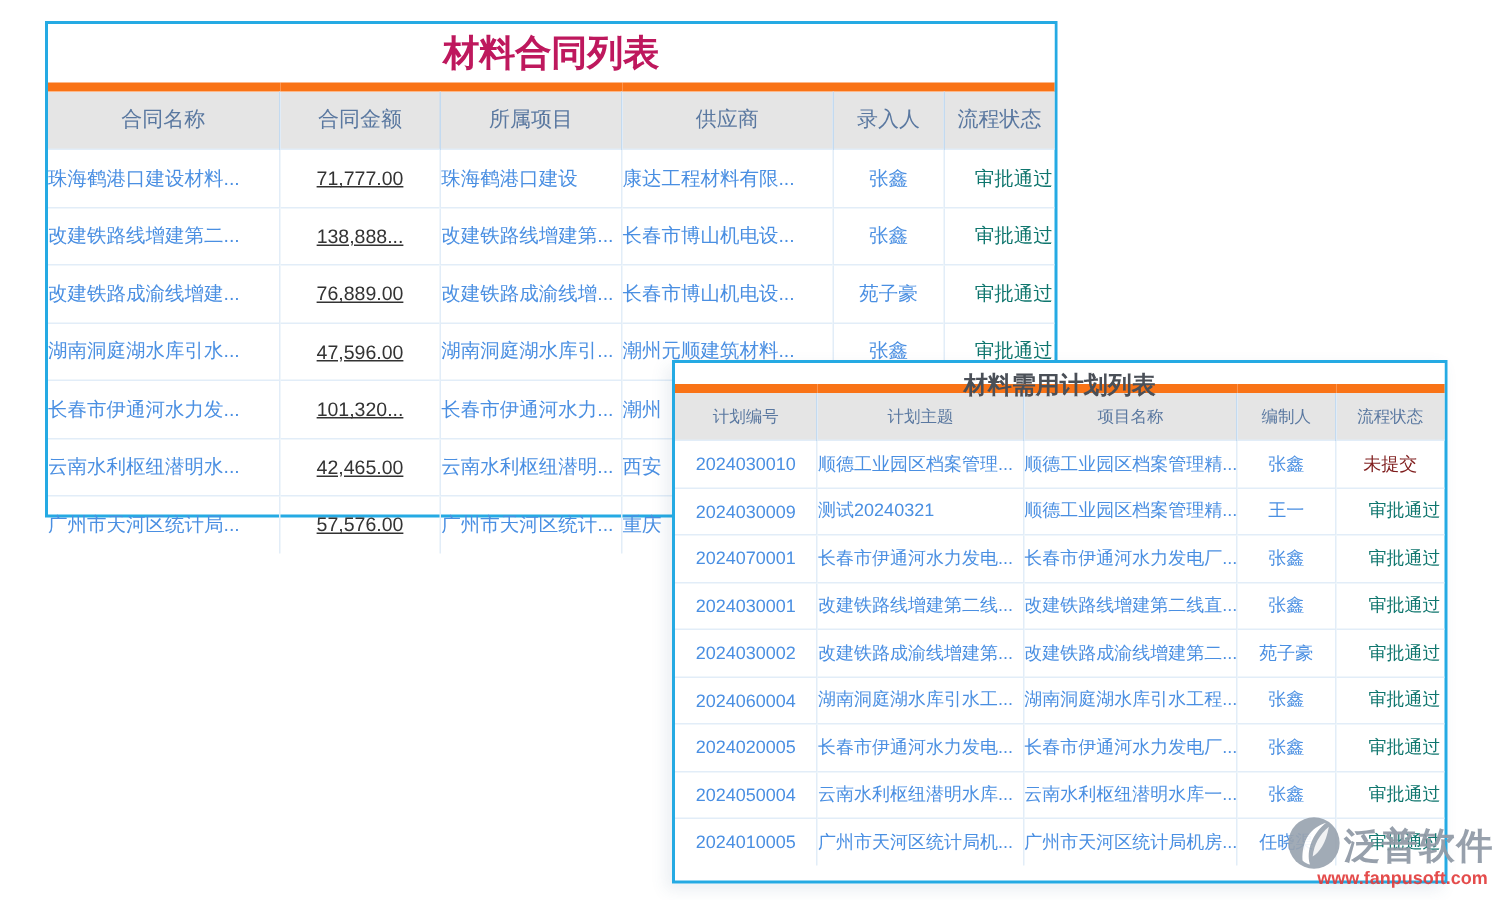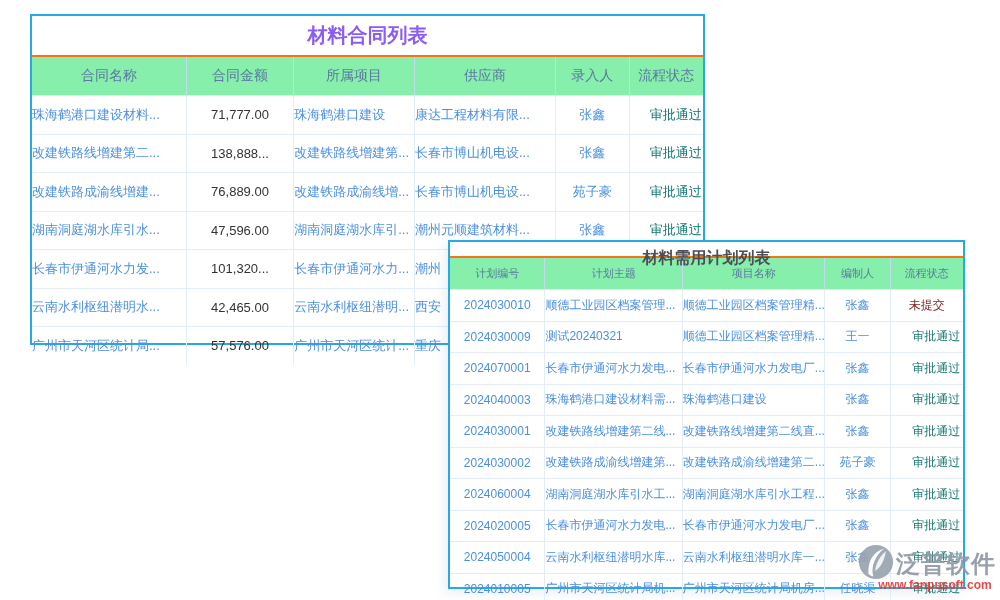--- a/index.html
+++ b/index.html
@@ -2,36 +2,36 @@
 <html><head>
 <meta charset="utf-8">
 <style>
   html,body{margin:0;padding:0;background:#ffffff;width:1000px;height:600px;
     font-family:"Liberation Sans","DejaVu Sans",sans-serif;overflow:hidden;position:relative;}
   .card{position:absolute;background:#fff;border:2px solid #25aae3;box-sizing:border-box;}
   #contract-card{left:30px;top:14px;width:675px;height:331px;z-index:1;}
   #plan-card{left:448px;top:240px;width:517px;height:349px;z-index:2;
     box-shadow:-4px 4px 10px rgba(60,100,140,.10);}
   .card-title{text-align:center;font-weight:bold;background:#fff;}
-  #contract-card .card-title{height:39px;line-height:39px;font-size:20px;color:#8b5cf6;}
+  #contract-card .card-title{height:39px;line-height:39px;font-size:24px;color:#be185d;}
   #plan-card .card-title{height:14px;line-height:31px;font-size:16px;color:#4a4f57;}
   table{width:100%;border-collapse:collapse;table-layout:fixed;}
-  th{background:#86efac;color:#5a78a0;font-weight:normal;border-top:2px solid #f97316;
+  th{background:#e5e5e5;color:#5a78a0;font-weight:normal;border-top:6px solid #f97316;
      border-left:1px solid #c3daf0;overflow:hidden;white-space:nowrap;}
   th:first-child{border-left:none;}
   td{border-top:1px solid #e2edf8;border-left:1px solid #e2edf8;text-align:center;
      overflow:hidden;white-space:nowrap;color:#333;}
   td:first-child{border-left:none;}
   #contract-card th{height:36px;font-size:14px;}
   #contract-card td{height:35.5px;font-size:13px;}
   #plan-card th{height:29px;font-size:11px;}
   #plan-card td{height:28.5px;font-size:12px;}
   .left{text-align:left;padding-left:0;}
   .link{color:#4a8fe2;}
-  .amount{color:#333;}
+  .amount{color:#333;text-decoration:underline;}
   .status-ok{color:#0f766e;padding-left:20px;}
   .status-draft{color:#7f1d1d;}
   #watermark{position:absolute;left:858px;top:545px;z-index:3;width:140px;opacity:.92;}
   .wm-row{display:flex;align-items:center;height:38px;}
   .wm-brand{font-size:24px;font-weight:bold;color:#8f99a5;letter-spacing:1px;margin-left:2px;
     white-space:nowrap;}
   .wm-url{color:#e23d3d;font-weight:bold;font-size:12px;text-align:center;margin-top:-5px;
     padding-left:14px;white-space:nowrap;}
 </style>
 </head>
@@ -150,27 +150,20 @@
           <td class="link">2024030009</td>
           <td class="link left">测试20240321</td>
           <td class="link left">顺德工业园区档案管理精...</td>
           <td class="link">王一</td>
           <td class="status-ok">审批通过</td>
         </tr>
         <tr>
           <td class="link">2024070001</td>
           <td class="link left">长春市伊通河水力发电...</td>
           <td class="link left">长春市伊通河水力发电厂...</td>
-          <td class="link">张鑫</td>
-          <td class="status-ok">审批通过</td>
-        </tr>
-        <tr>
-          <td class="link">2024040003</td>
-          <td class="link left">珠海鹤港口建设材料需...</td>
-          <td class="link left">珠海鹤港口建设</td>
           <td class="link">张鑫</td>
           <td class="status-ok">审批通过</td>
         </tr>
         <tr>
           <td class="link">2024030001</td>
           <td class="link left">改建铁路线增建第二线...</td>
           <td class="link left">改建铁路线增建第二线直...</td>
           <td class="link">张鑫</td>
           <td class="status-ok">审批通过</td>
         </tr>

